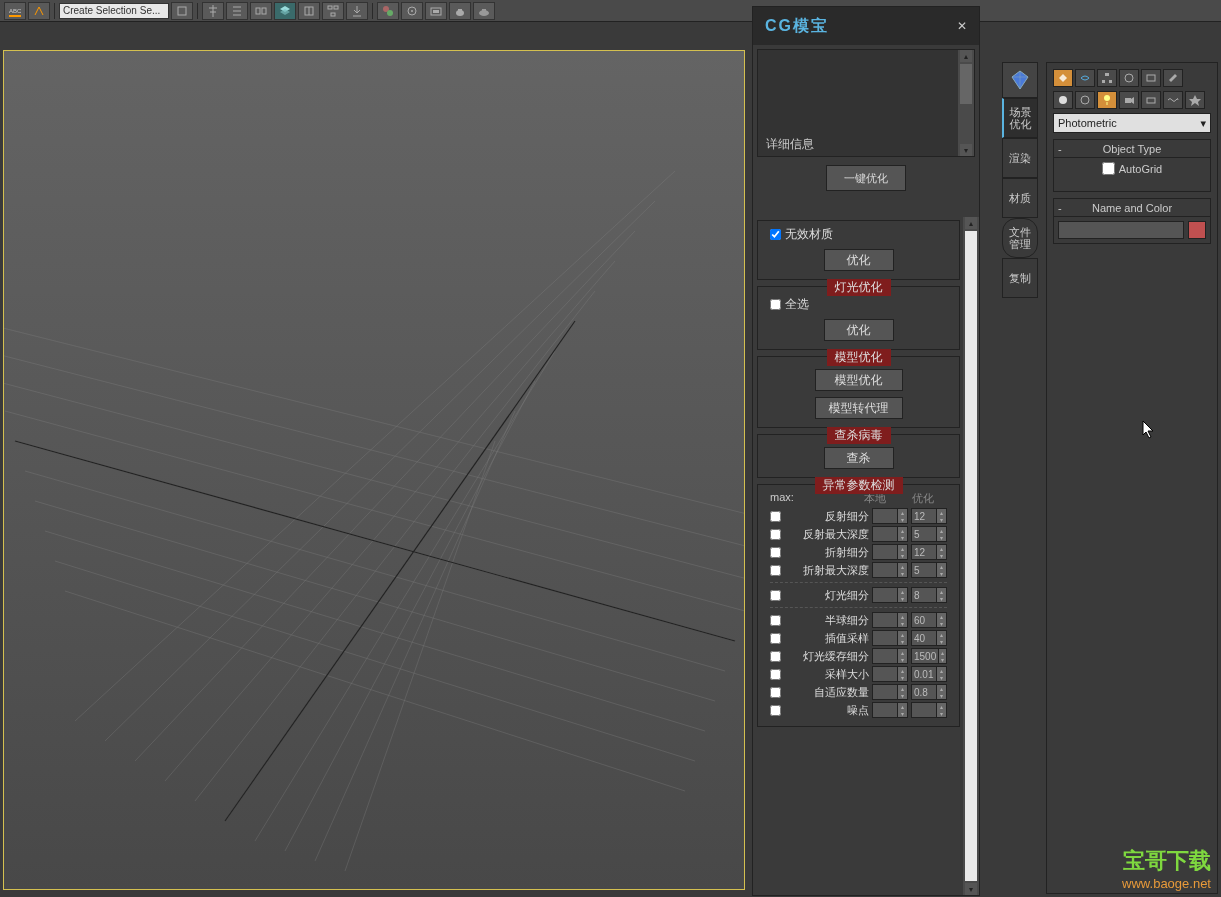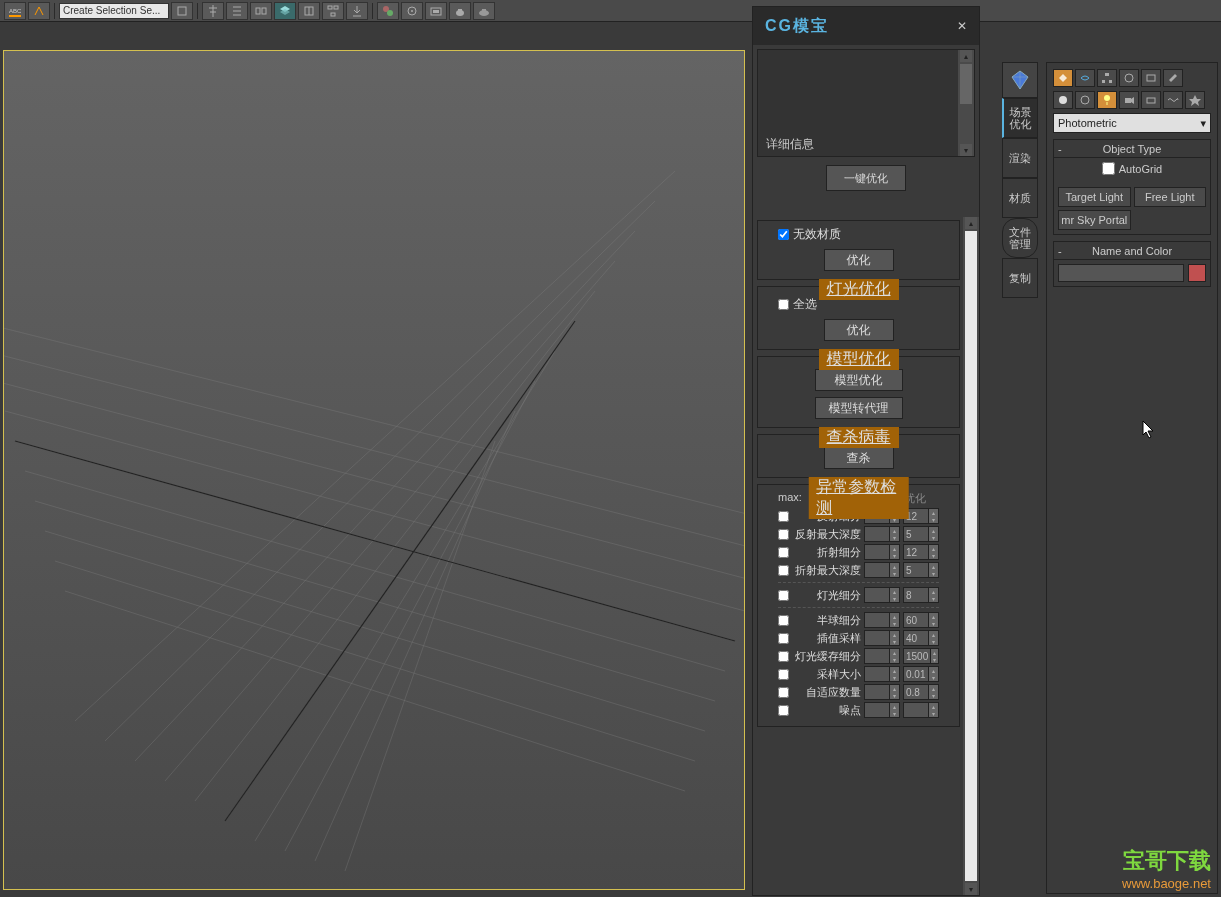--- a/index.html
+++ b/index.html
@@ -30,22 +30,22 @@
 .cg-detail-scroll .sb-arr { position: absolute; left: 2px; right: 2px; height: 12px; background: #555; display: flex; align-items: center; justify-content: center; font-size: 8px; color: #222; }
 
 .cg-main-btn { margin: 8px auto; display: block; width: 80px; height: 26px; background: #555; border: 1px solid #222; color: #ddd; font-size: 11px; }
 
 .cg-body { position: absolute; top: 210px; bottom: 0; left: 4px; right: 0; display: flex; }
 .cg-scroll-area { flex: 1; overflow: hidden; }
 .cg-side-scroll { width: 16px; background: #4a4a4a; position: relative; }
 .cg-side-scroll .sb-arr { position: absolute; left: 2px; right: 2px; height: 12px; background: #555; display: flex; align-items: center; justify-content: center; font-size: 8px; color: #222; }
 .cg-side-scroll .sb-track { position: absolute; top: 14px; bottom: 14px; left: 2px; right: 2px; background: #eaeaea; }
 
-.cg-section { border: 1px solid #222; margin: 3px 3px 6px 0; padding: 6px 20px; position: relative; }
-.cg-section-title { position: absolute; top: -8px; left: 50%; transform: translateX(-50%); background: #a16207; padding: 0 8px; font-size: 16px; color: #ddd; text-decoration: underline; }
+.cg-section { border: 1px solid #222; margin: 3px 3px 6px 0; padding: 6px 12px; position: relative; }
+.cg-section-title { position: absolute; top: -8px; left: 50%; transform: translateX(-50%); background: #7f1d1d; padding: 0 8px; font-size: 12px; color: #ddd; }
 .cg-check-row { display: flex; align-items: center; gap: 4px; margin: 3px 0; font-size: 12px; color: #ddd; }
 .cg-check-row input { width: 11px; height: 11px; }
 .cg-btn { display: block; margin: 6px auto 2px auto; width: 70px; height: 22px; background: #555; border: 1px solid #222; color: #ddd; font-size: 12px; }
 .cg-btn.wide { width: 88px; }
 .cg-check-grid { display: grid; grid-template-columns: 1fr 1fr; gap: 2px 4px; }
 
 .param-section .param-hdr { display: grid; grid-template-columns: 1fr 48px 48px; font-size: 11px; color: #888; margin-bottom: 2px; }
 .param-row { display: grid; grid-template-columns: 14px 1fr 36px 36px; align-items: center; gap: 3px; margin: 2px 0; font-size: 11px; color: #ddd; }
 .param-row input[type=checkbox] { width: 11px; height: 11px; }
 .param-row .plabel { white-space: nowrap; font-size: 11px; text-align: right; }
@@ -596,25 +596,20 @@
   <div class="rollout">
     <div class="rollout-hdr">
       <span class="rmin">-</span>
       <span class="rtitle">Object Type</span>
     </div>
     <div class="rollout-body">
       <div class="auto-row">
         <input type="checkbox" style="">
         <span>AutoGrid</span>
       </div>
-      <div class="btn-grid" id="obj-type-btns">
-          <div class="pbtn">Target Light</div>
-          <div class="pbtn">Free Light</div>
-          <div class="pbtn" style="grid-column: 1 / 2;">mr Sky Portal</div>
-        </div>
     </div>
   </div>
 
   <div class="rollout">
     <div class="rollout-hdr">
       <span class="rmin">-</span>
       <span class="rtitle">Name and Color</span>
     </div>
     <div class="rollout-body">
       <div class="name-row">

